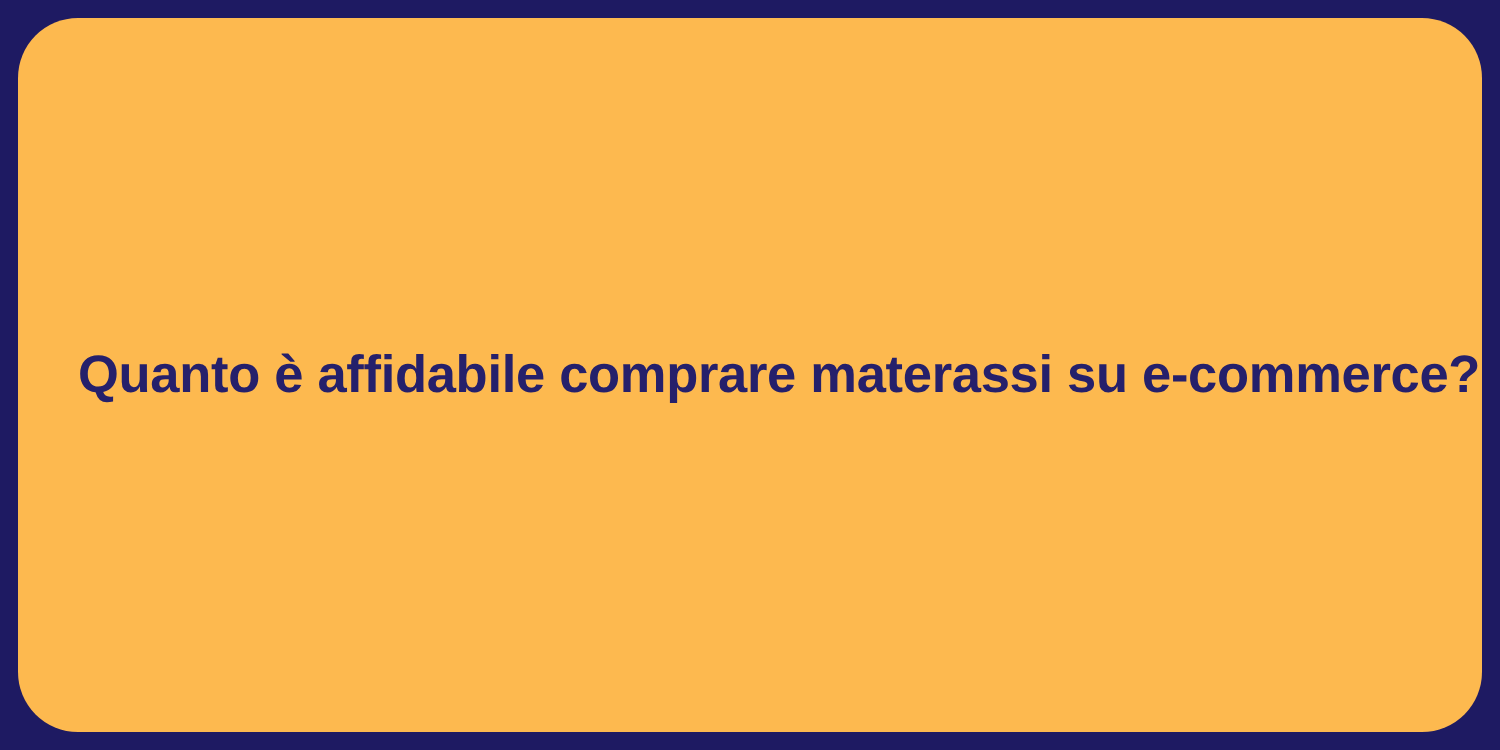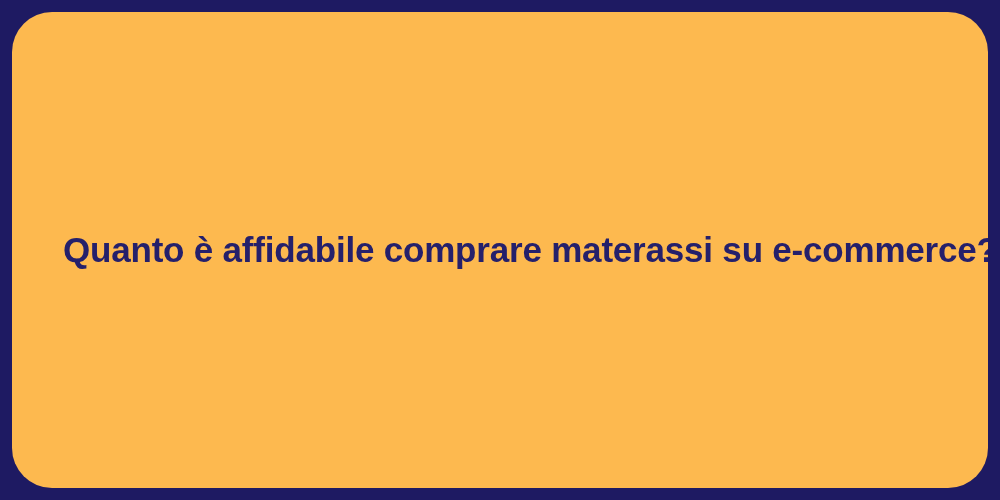--- a/index.html
+++ b/index.html
@@ -28,21 +28,20 @@
     top: 12px;
     width: 976px;
     height: 476px;
     box-sizing: border-box;
     background: #fdb94f;
     border-radius: 40px;
     display: flex;
     align-items: center;
     justify-content: center;
     overflow: hidden;
-    padding-left: 11px;
   }
 
   #headline {
     display: block;
     width: 100%;
     box-sizing: border-box;
     padding: 0 40px;
     margin: 0;
     text-align: center;
     color: #25206b;

